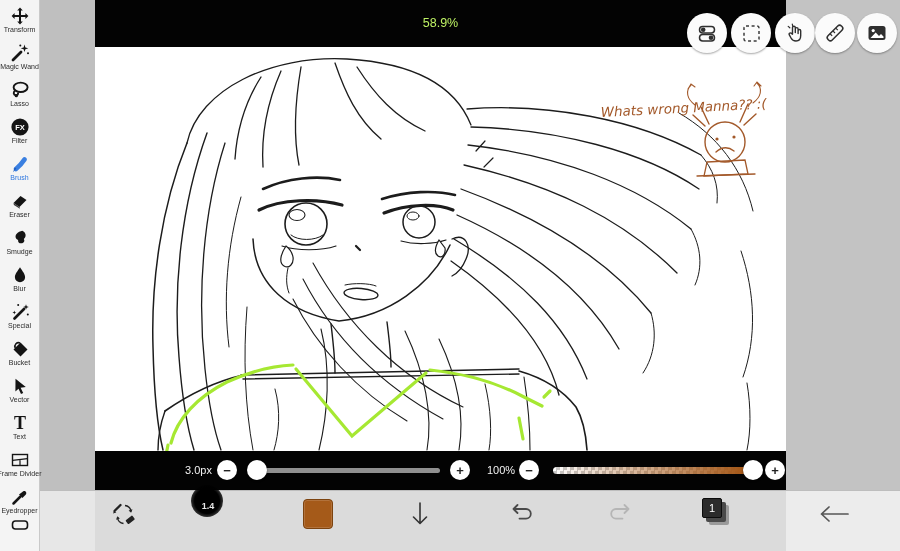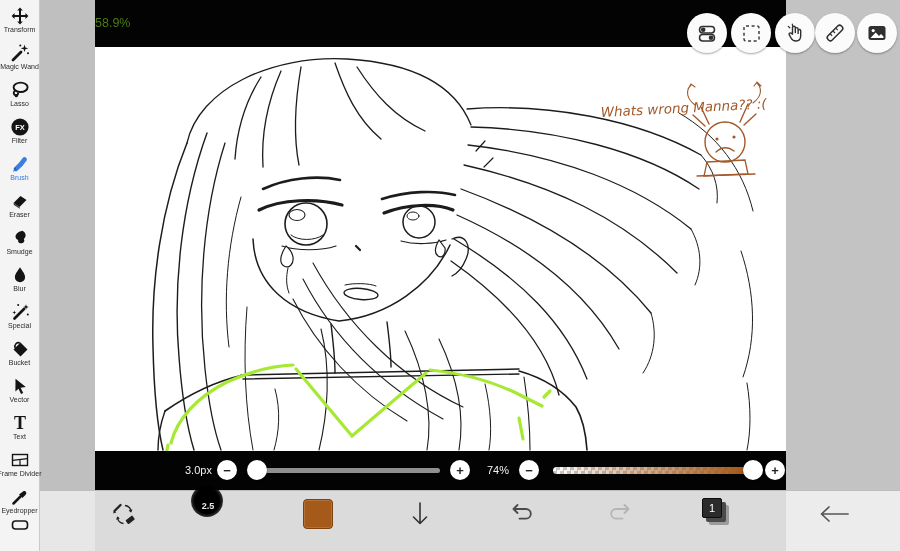--- a/index.html
+++ b/index.html
@@ -11,21 +11,21 @@
   .tool { height:37px; display:flex; flex-direction:column; align-items:center; justify-content:center; padding-top:2px; cursor:pointer; }
   .tool .ticon { height:21px; display:flex; align-items:center; justify-content:center; }
   .tool .tlabel { font-size:7px; color:#2b2b2b; white-space:nowrap; line-height:8px; }
   .tool.selected .tlabel { color:#2f77e0; }
   .tool-partial { height:14px; display:flex; justify-content:center; overflow:hidden; }
 
   
   .workspace { position:absolute; left:40px; top:0; width:746px; height:490px; background:#bfbfbf; }
   .canvas-stack { position:absolute; left:55px; top:0; width:691px; height:490px; }
   .topbar { position:relative; width:691px; height:47px; background:#030303; }
-  .zoom-label { position:absolute; left:0; right:0; top:16px; color:#4d7c0f; font-size:12.5px; }
+  .zoom-label { position:absolute; left:0; right:0; top:16px; text-align:center; color:#bef264; font-size:12.5px; }
   .canvas { position:relative; width:691px; height:404px; background:#ffffff; overflow:hidden; }
   .sliderbar { position:relative; width:691px; height:39px; background:#030303; }
 
   
   .right-panel { position:absolute; left:786px; top:0; width:114px; height:490px; background:#c3c3c3; }
 
   
   .cbtn { position:absolute; width:40px; height:40px; border-radius:50%; background:#fbfbfb;
           box-shadow:0 1px 2px rgba(0,0,0,.35); display:flex; align-items:center; justify-content:center; z-index:8; cursor:pointer; }
 
@@ -321,21 +321,21 @@
       </div>
 
       <div class="sliderbar">
         <span class="sl-label" style="left:90px;">3.0px</span>
         <div class="round-btn" style="left:122px;">−</div>
         <div class="track track-size">
           <div class="knob" style="left:-3px;"></div>
         </div>
         <div class="round-btn" style="left:355px;">+</div>
 
-        <span class="sl-label" style="left:392px;">74%</span>
+        <span class="sl-label" style="left:392px;">100%</span>
         <div class="round-btn" style="left:424px;">−</div>
         <div class="track track-op">
           <div class="knob" style="left:190px; top:-7px;"></div>
         </div>
         <div class="round-btn" style="left:670px;">+</div>
       </div>
 
     </div>
   </div>
 
@@ -390,21 +390,21 @@
       <g transform="rotate(-38 19 19)">
           <rect x="15" y="16.5" width="8.5" height="5" rx="1" fill="#222"></rect>
         </g>
       <path d="M12.5 22.5 C9 22 6.9 19.8 6.5 16.5" fill="none" stroke="#222" stroke-width="1.4"></path>
       <path d="M5 18.7 L6.4 15.3 L8.9 17.4 Z" fill="#222"></path>
     </svg>
   </div>
 
   <div class="brush-preview">
     <div class="brush-dot"></div>
-    <div class="brush-size-text">2.5</div>
+    <div class="brush-size-text">1.4</div>
   </div>
 
   <div class="color-swatch"></div>
 
   <div class="bt-item" style="left:408px; top:500px; width:24px; height:28px;">
     <svg width="22" height="26" viewBox="0 0 22 26">
       <path d="M11 2 V22 M4.5 16 L11 22.5 L17.5 16" stroke="#333" stroke-width="1.6" fill="none" stroke-linecap="round" stroke-linejoin="round"></path>
     </svg>
   </div>
 

